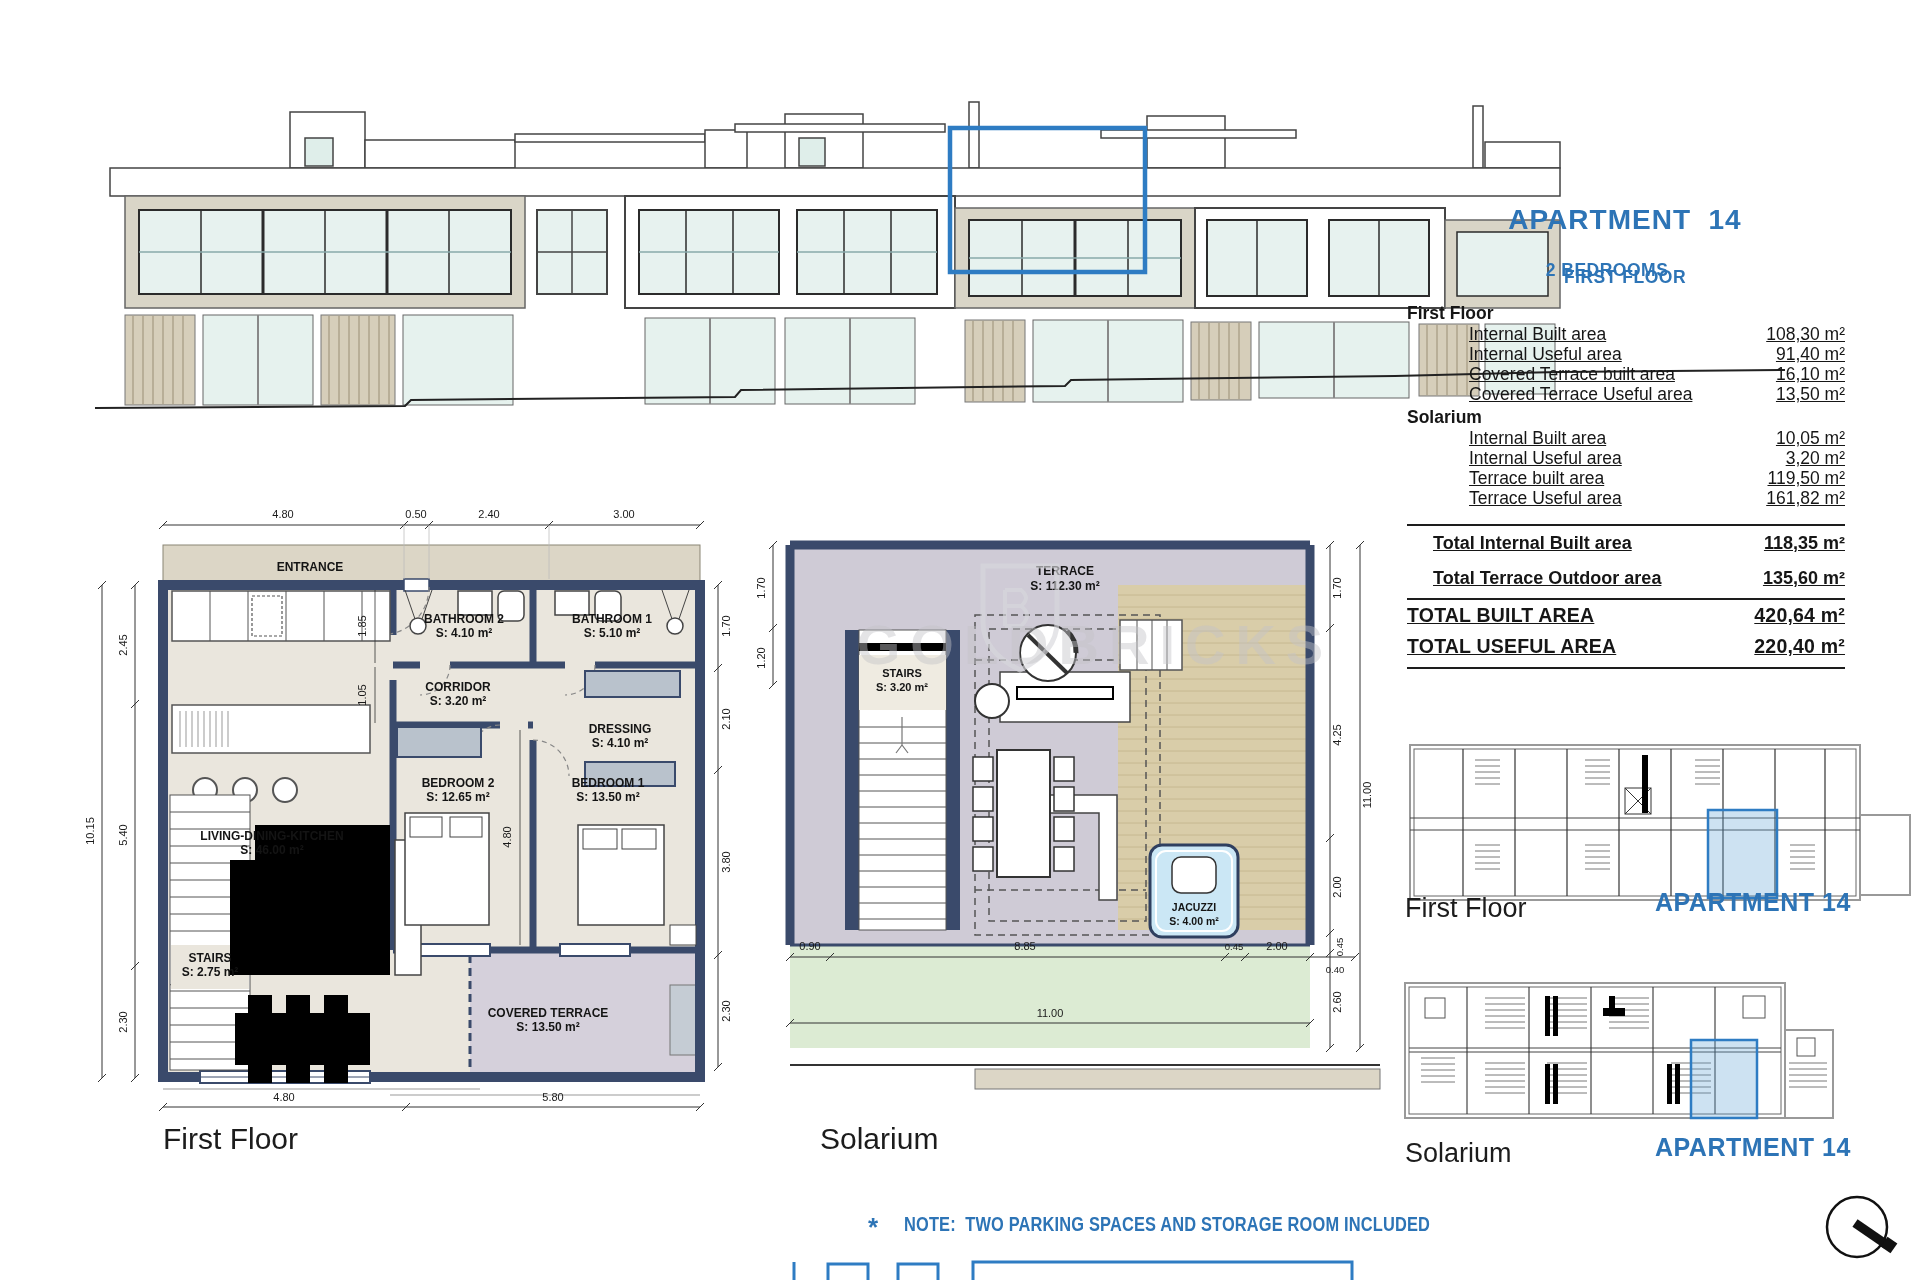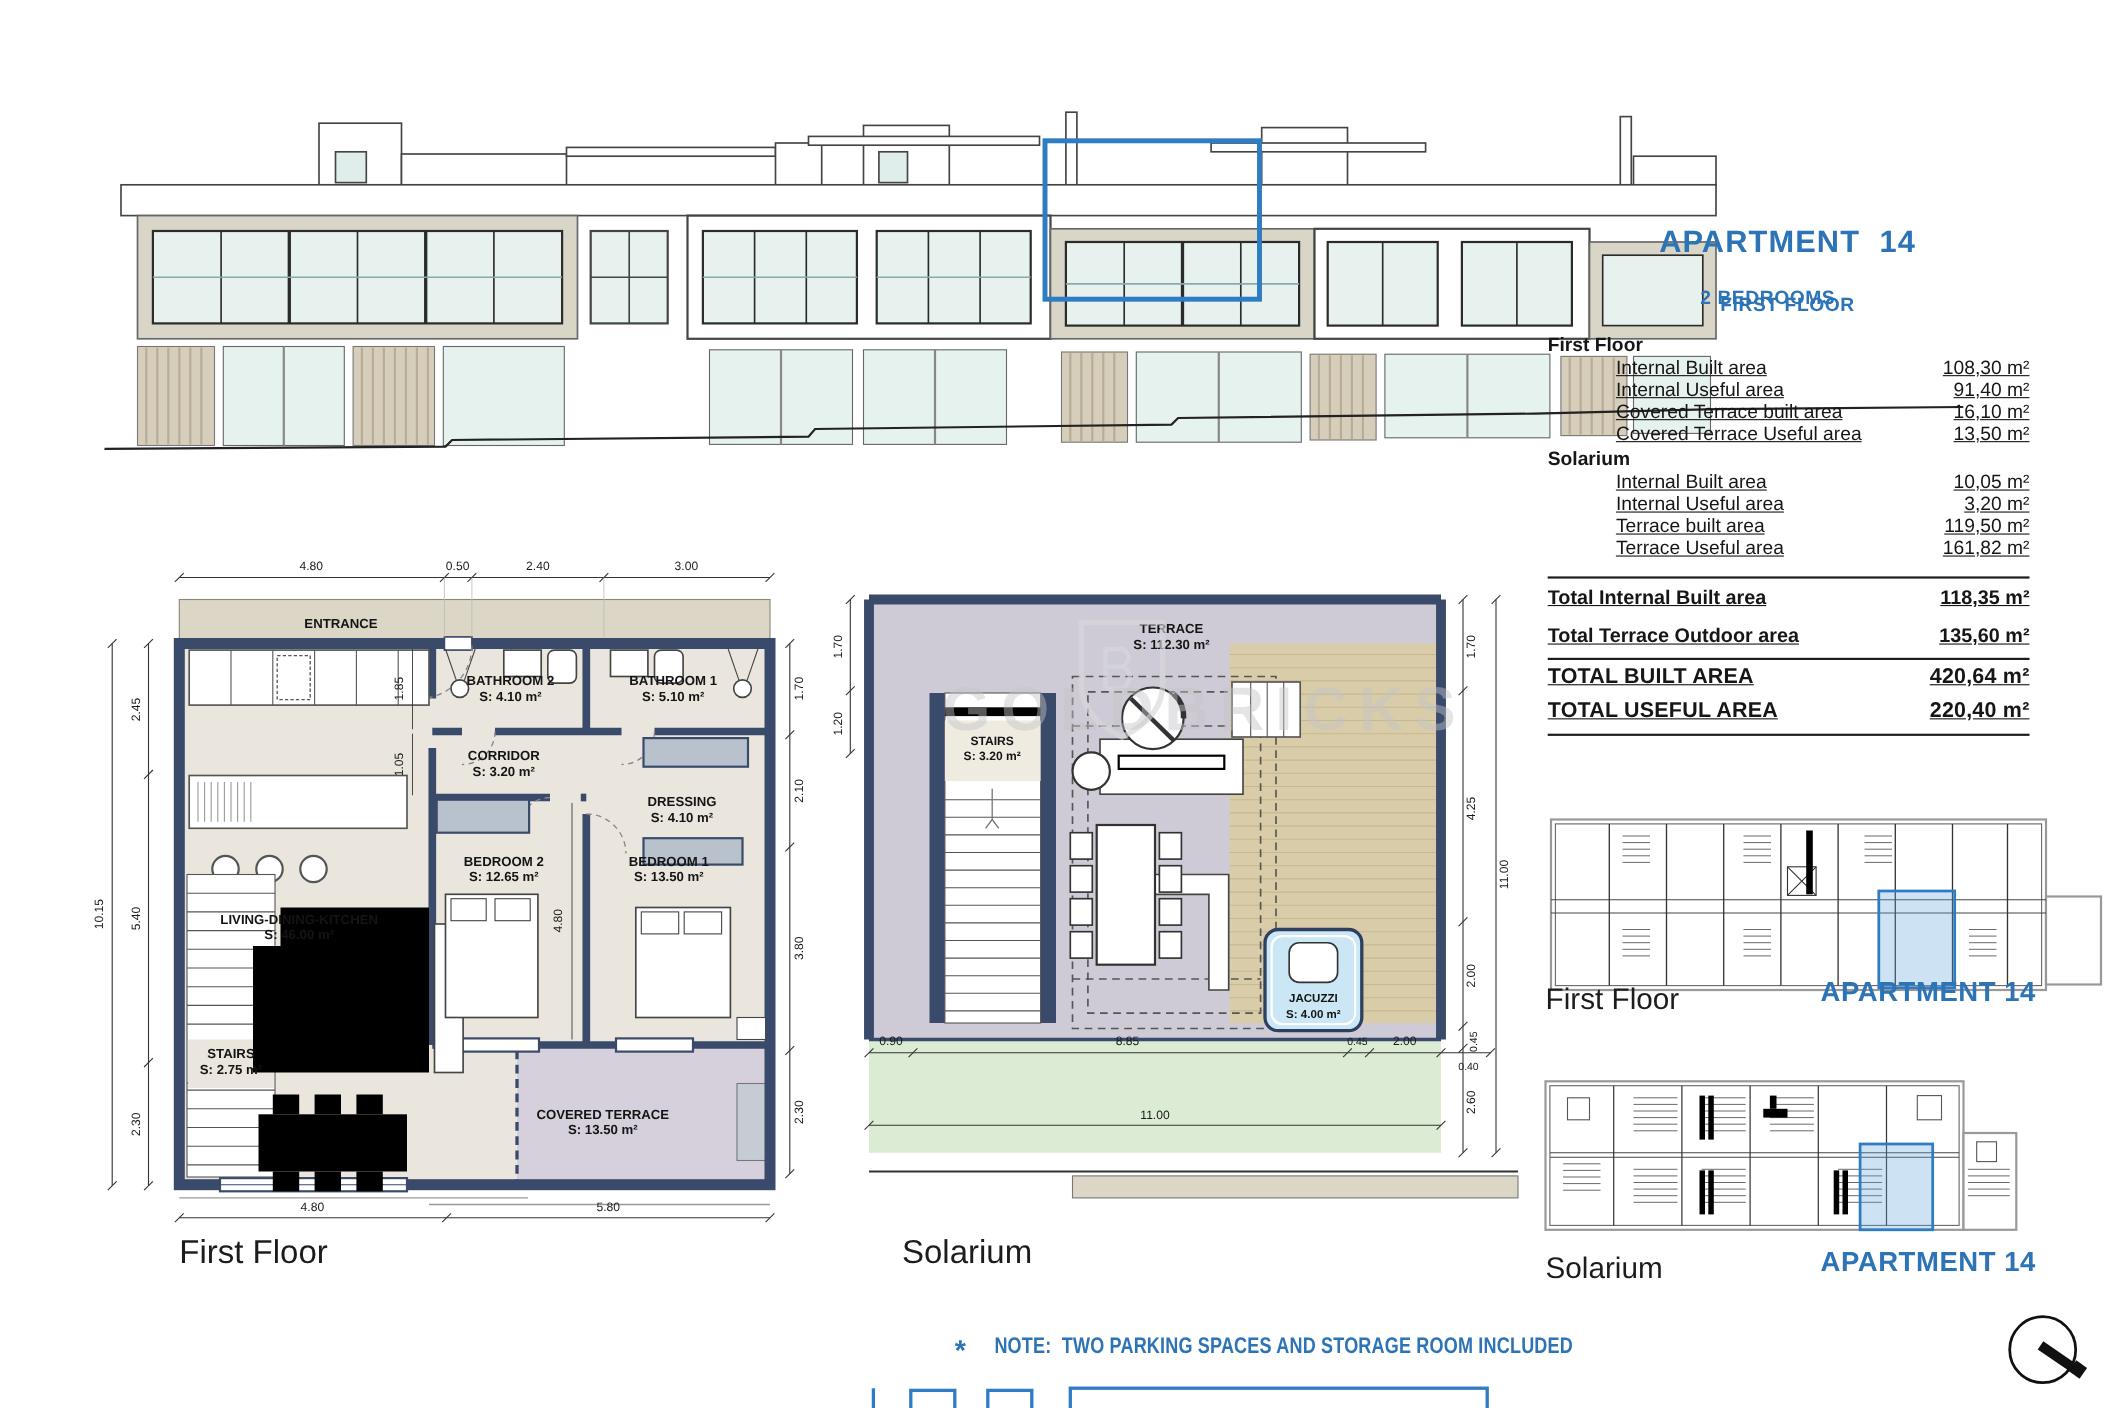--- a/index.html
+++ b/index.html
@@ -13,21 +13,21 @@
   .subtitle{font-size:17.5px;font-weight:700;letter-spacing:0.5px;text-align:center;}
   .caption{font-size:30px;color:#1c1c1c;}
   .keycap{font-size:27px;color:#1c1c1c;}
   .keyapt{font-size:25px;font-weight:700;color:#2D74B6;letter-spacing:0.5px;}
   .tbl{position:absolute;left:1407px;top:300px;width:438px;color:#161616;font-size:17.5px;}
   .tbl .grp{font-weight:700;line-height:21px;margin-top:3px;}
   .tbl .row{display:flex;line-height:20px;text-decoration:underline;}
   .tbl .row .lbl{padding-left:62px;}
   .tbl .row .val{margin-left:auto;}
   .tbl .row.sub{line-height:35px;font-weight:700;font-size:18px;}
-  .tbl .row.sub .lbl{padding-left:0;}
+  .tbl .row.sub .lbl{padding-left:0;margin-left:26px;}
   .tbl .row.tot{line-height:31px;font-weight:700;font-size:19.5px;letter-spacing:0.2px;}
   .tbl .row.tot .lbl{padding-left:0;}
   .rule{border-top:2.5px solid #1d1d1d;}
   .r1{margin-top:16px;}
   .r2{margin-top:2px;}
   .r3{margin-top:5px;}
   .note-wrap{position:absolute;left:868px;top:1210px;color:#2D74B6;font-weight:700;}
   .note-star{position:absolute;left:0;top:2px;font-size:26px;}
   .note-text{position:absolute;left:36px;top:2px;font-size:20.5px;white-space:pre;
              transform:scaleX(0.80);transform-origin:left center;letter-spacing:0.2px;}

